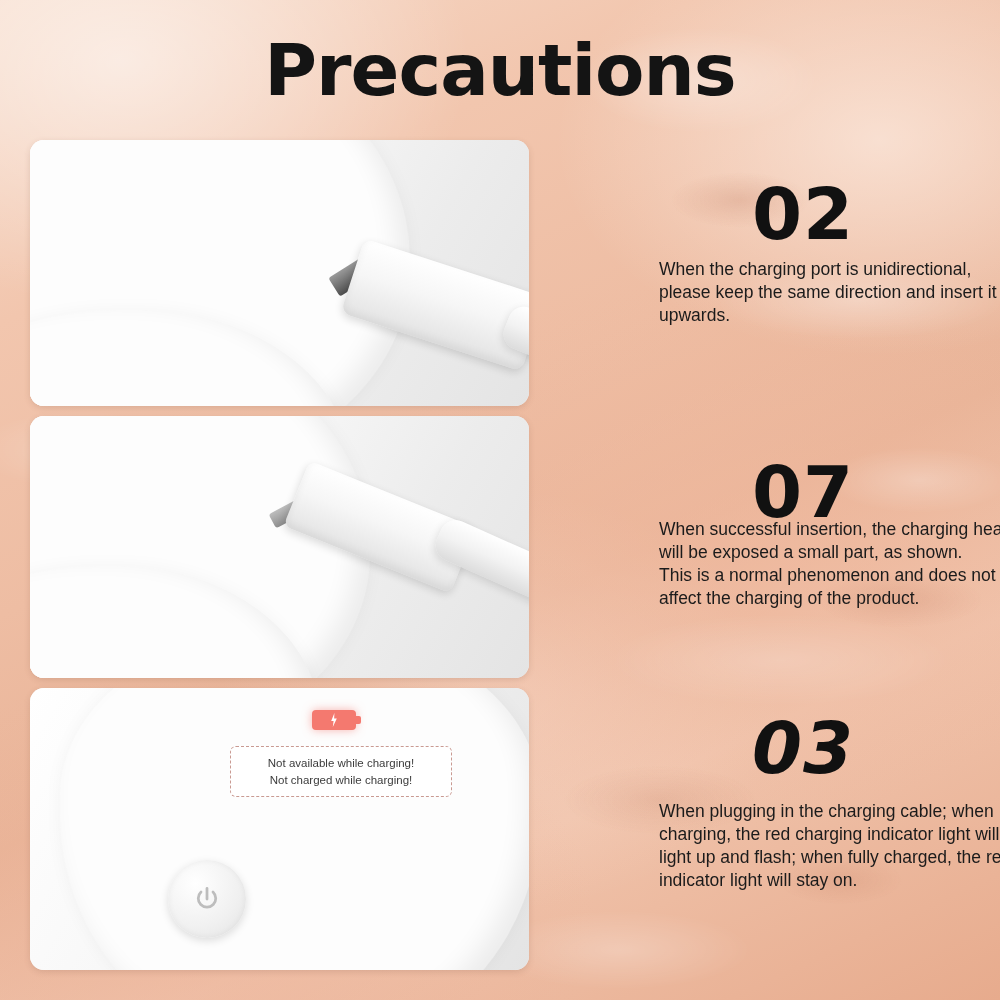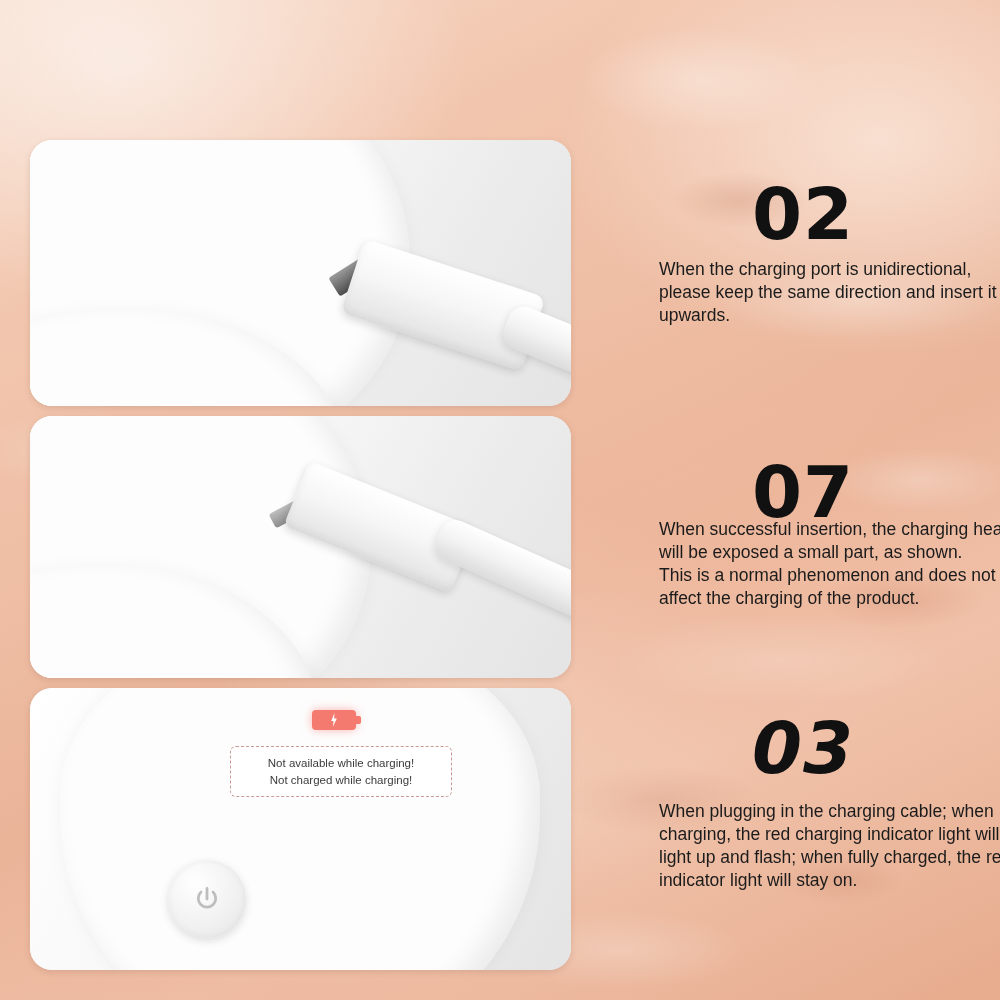--- a/index.html
+++ b/index.html
@@ -65,22 +65,22 @@
     font-weight: 700;
     letter-spacing: -1px;
     color: #141414;
     font-family: "DejaVu Sans", sans-serif;
   }
 
   
   .card {
     position: absolute;
     left: 30px;
-    width: 541px;
-    border-radius: 22px;
+    width: 499px;
+    border-radius: 14px;
     overflow: hidden;
     background: #f4f4f4;
     box-shadow: 0 2px 6px rgba(120,80,60,0.18);
   }
   #card-1 { top: 140px;  height: 266px; }
   #card-2 { top: 416px;  height: 262px; }
   #card-3 { top: 688px;  height: 282px; }
 
   .photo-bg {
     position: absolute;
@@ -202,20 +202,21 @@
   #num-3 { left: 752px; top: 706px; font-style: italic; }
   #body-3 { left: 628px; top: 800px; width: 372px; }
 </style>
 </head>
 <body>
 
 <div class="page">
   <div class="ripples"></div>
   <div class="shadows"></div>
 
+  <div class="title">Precautions</div>
 
   <div class="card" id="card-1">
     <div class="photo-bg"></div>
 
     <div class="device-blob" style="left:-120px; top:-90px; width:500px; height:420px; border-radius:50% 45% 48% 52% / 52% 50% 48% 46%;"></div>
     <div class="device-blob" style="left:-140px; top:170px; width:460px; height:260px; border-radius:50% 46% 50% 50% / 60% 60% 40% 40%;"></div>
 
     <div class="port-slot" style="left:300px; top:122px; width:54px; height:22px; transform: rotate(-32deg);"></div>
 
     <div class="cable-plug" style="left:318px; top:126px; width:190px; height:78px; transform: rotate(18deg); border-radius:10px;"></div>

